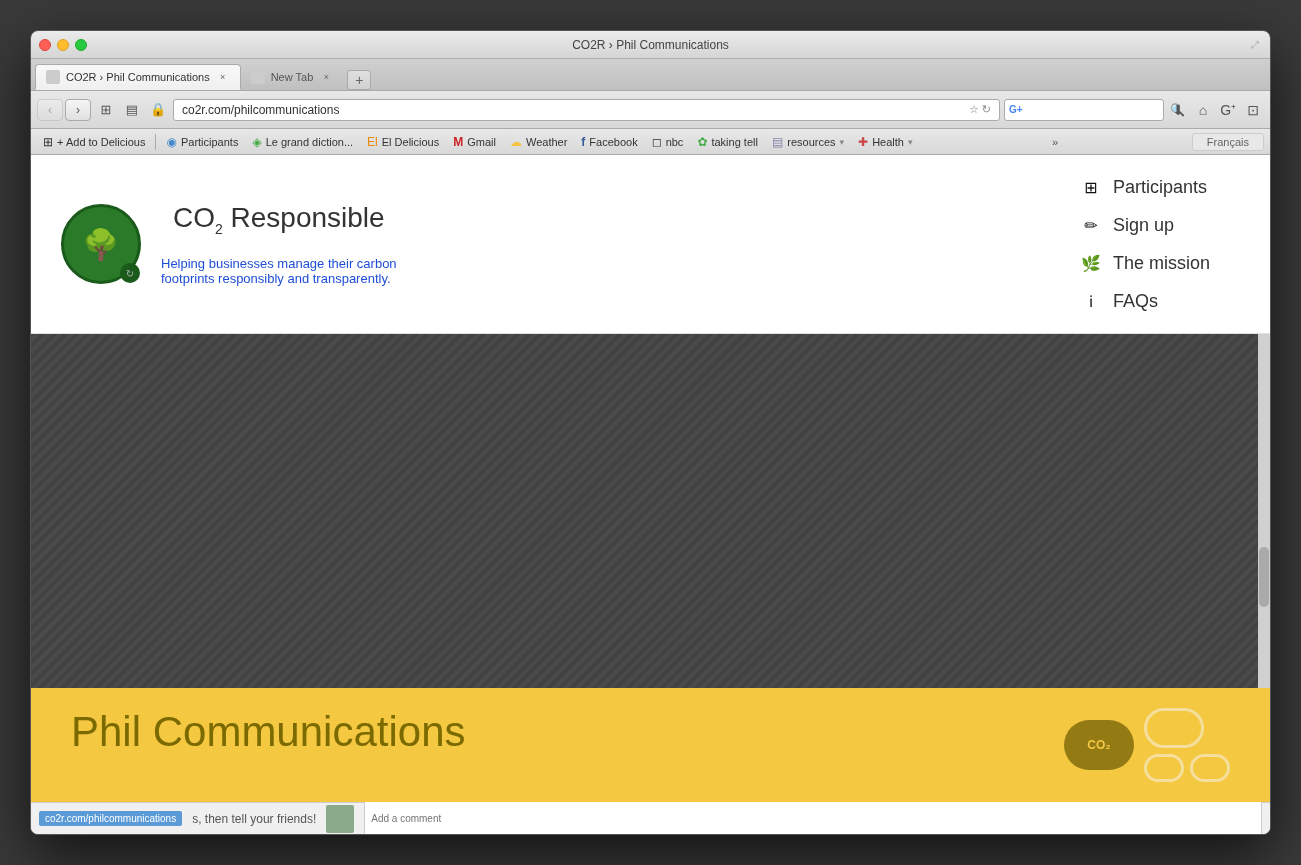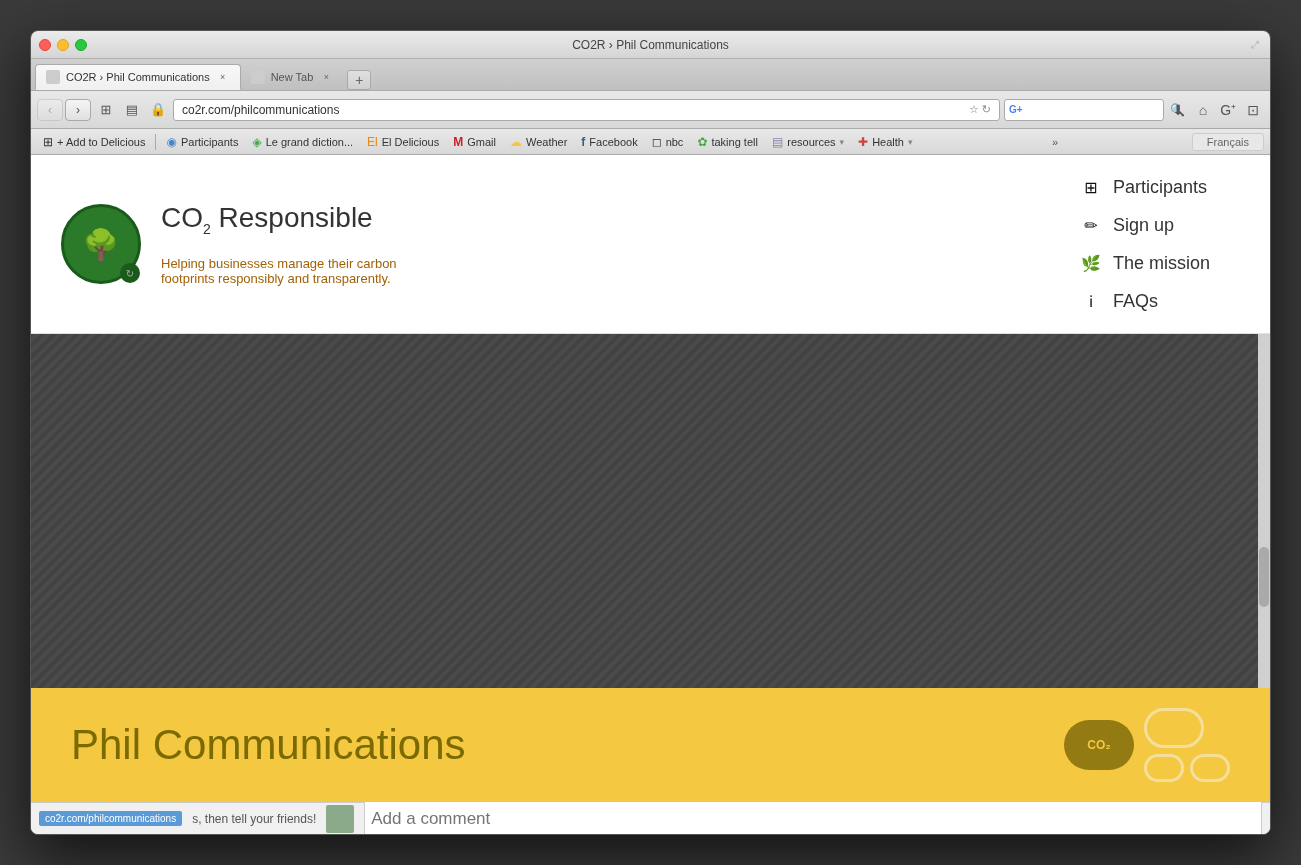--- a/index.html
+++ b/index.html
@@ -299,30 +299,30 @@
       height: 80px;
       border-radius: 50%;
       background: #2a7a2a;
       display: flex;
       align-items: center;
       justify-content: center;
       position: relative;
       border: 3px solid #1a5a1a;
       flex-shrink: 0;
     }
-    .logo-text-area { display: flex; flex-direction: column; }
+    .logo-text-area { display: flex; flex-direction: column; align-items: center; }
     .logo-title {
       font-size: 28px;
       color: #333;
       font-weight: normal;
     }
     .logo-title sub { font-size: 14px; }
     .logo-subtitle {
       font-size: 13px;
-      color: #a16207;
+      color: #1d4ed8;
       margin-top: 20px;
     }
 
     
     .site-nav {
       margin-left: auto;
       display: flex;
       flex-direction: column;
       gap: 14px;
       padding-right: 30px;
@@ -378,21 +378,21 @@
       top: 60%;
       left: 1px;
     }
 
     
     .yellow-band {
       background: #f5c842;
       padding: 20px 40px;
       min-height: 100px;
       display: flex;
-      align-items: center;
+      align-items: flex-start;
       gap: 40px;
       position: relative;
     }
     .yellow-title {
       font-size: 42px;
       color: #7a6a00;
       font-weight: 500;
     }
     .cloud-co2 {
       margin-left: auto;
@@ -450,21 +450,21 @@
       border-radius: 2px;
       background: #8aaa8a;
       flex-shrink: 0;
     }
     .comment-input {
       flex: 1;
       height: 39px;
       border: 1px solid #ccc;
       border-radius: 2px;
       padding: 0 6px;
-      font-size: 17px;
+      font-size: 10px;
       background: white;
       color: #aaa;
     }
   </style>
 </head>
 <body>
 
 <div class="browser-window">
 
   <div class="title-bar">

